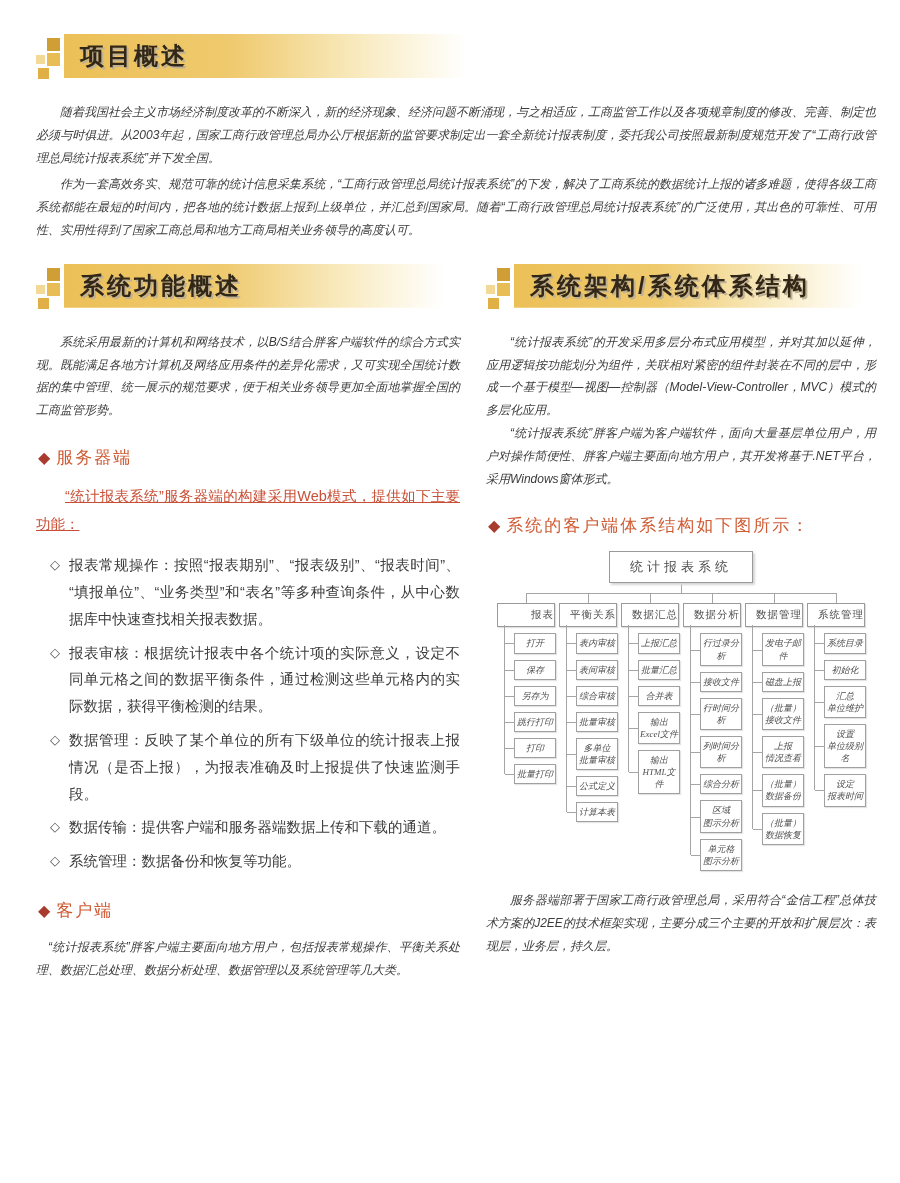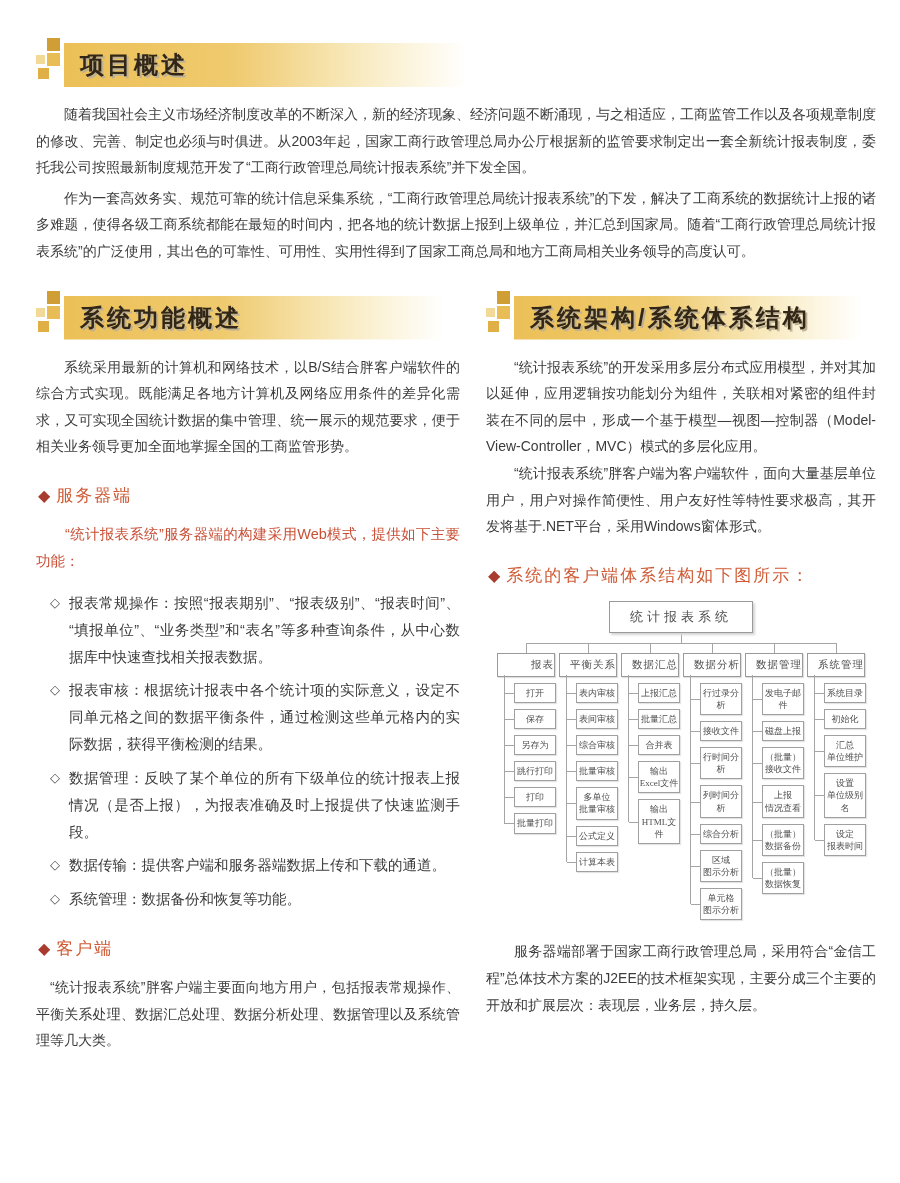--- a/index.html
+++ b/index.html
@@ -2,48 +2,48 @@
 <html lang="zh"><head>
 <meta charset="utf-8">
 <style>
   * { margin:0; padding:0; box-sizing:border-box; }
   html,body { background:#ffffff; }
   body { font-family:"Liberation Sans","DejaVu Sans",sans-serif; }
   .page { width:900px; height:1183px; background:#ffffff; overflow:hidden;
           padding:34px 24px 10px 36px; color:#3c3c3c; }
 
   
-  .banner { display:flex; align-items:flex-end; margin-bottom:14px; }
+  .banner { display:flex; align-items:flex-start; margin-bottom:14px; }
   .deco { flex:none; margin:3px 1px 0 0; }
   .banner-bg { height:44px; display:flex; align-items:center; padding:0 30px 0 16px;
                background:linear-gradient(90deg,#ecc057 0%,#efca6e 40%,#f9ecc4 72%,#ffffff 96%);
                clip-path:polygon(0 0,100% 0,calc(100% - 16px) 100%,0 100%); }
   .banner-title { font-size:24px; font-weight:bold; color:#322717; letter-spacing:3px;
                   text-shadow:2px 2px 0 #bfb194; white-space:nowrap; }
   .banner-wide .banner-bg { flex:1; }
   .banner-s1 .banner-bg { width:420px; }
 
   
-  .body-text { font-size:14px; line-height:1.9; text-align:justify; color:#3b3b3b; }
+  .body-text { font-size:12px; line-height:1.9; text-align:justify; color:#3b3b3b;font-style:italic; }
   .ind2 { text-indent:2em; }
   .ind1 { text-indent:1em; }
   .sec1 .body-text { margin-bottom:4px; }
   .sec1 { margin-bottom:22px; }
 
   
   .columns { display:flex; gap:26px; }
   .col-left  { flex:0 0 424px; }
   .col-right { flex:1; min-width:0; }
 
   
   .subhead { display:flex; align-items:center; margin:24px 0 14px 2px;
              font-size:17px; color:#cf5b35; letter-spacing:2px; }
   .subhead .dm { color:#a93a2e; font-size:16px; margin-right:4px; }
   .lead-red { font-size:14.5px; line-height:1.9; color:#c84f35; text-indent:2em;
-              text-align:justify; margin-bottom:14px; }
+              text-align:justify; margin-bottom:14px;text-decoration:underline; }
 
   
   .bullets { margin-left:14px; }
   .bullet { display:flex; margin-bottom:7px; }
   .bullet-glyph { flex:none; color:#4a4a4a; font-size:13px; line-height:2.05; margin-right:9px; }
   .bullet-text { font-size:14.5px; line-height:1.85; text-align:justify; color:#3b3b3b; }
 
   
   .org { width:372px; margin:6px auto 16px; font-family:"Liberation Serif","DejaVu Serif",serif; }
   .org, .org * { color:#4f4f4f; }
@@ -59,21 +59,21 @@
   .org-col:last-child::before  { right:50%; }
   .org-col::after { content:''; position:absolute; top:0; left:50%; height:10px; border-left:1px solid #a5a5a5; }
   .org-head { border:1px solid #9a9a9a; background:#fff; box-shadow:1px 1px 1px #e0e0e0;
               font-size:10.5px; text-align:right; padding:4px 0; margin:0 2px; letter-spacing:1px; }
   .org-kids { position:relative; margin-left:9px; padding-bottom:2px; }
   .org-kids::before { content:''; position:absolute; left:0; top:-2px; height:4px; width:1px; background:#a5a5a5; }
   .org-kid { position:relative; margin:6px 1px 0 10px; }
   .org-kid::before { content:''; position:absolute; left:-10px; bottom:50%; height:calc(50% + 8px); width:1px; background:#a5a5a5; }
   .org-kid:not(:last-child)::after { content:''; position:absolute; left:-10px; top:50%; height:calc(50% + 8px); width:1px; background:#a5a5a5; }
   .org-box { position:relative; border:1px solid #a0a0a0; background:#fff; box-shadow:1px 1px 1px #e4e4e4;
-             font-size:9px; line-height:1.35; text-align:center; padding:3px 0; white-space:pre-line; }
+             font-size:9px; line-height:1.35; text-align:center; padding:3px 0; white-space:pre-line;font-style:italic; }
   .org-box::before { content:''; position:absolute; left:-10px; top:50%; width:10px; height:1px; background:#a5a5a5; }
 
   .closing { margin-top:14px; }
 </style>
 </head>
 <body>
 
 <div class="page">
 
   <section class="sec1">
@@ -158,21 +158,21 @@
             <rect x="0" y="18" width="9" height="9" fill="#f2d998"></rect>
             <rect x="2" y="31" width="11" height="11" fill="#e0af45"></rect>
           </svg>
         </span>
         <div class="banner-bg">
           <h2 class="banner-title">系统架构/系统体系结构</h2>
         </div>
       </div>
 
       <p class="body-text ind2">“统计报表系统”的开发采用多层分布式应用模型，并对其加以延伸，应用逻辑按功能划分为组件，关联相对紧密的组件封装在不同的层中，形成一个基于模型—视图—控制器（Model-View-Controller，MVC）模式的多层化应用。</p>
-      <p class="body-text ind2">“统计报表系统”胖客户端为客户端软件，面向大量基层单位用户，用户对操作简便性、用户友好性等特性要求极高，其开发将基于.NET平台，采用Windows窗体形式。</p>
+      <p class="body-text ind2">“统计报表系统”胖客户端为客户端软件，面向大量基层单位用户，用户对操作简便性、胖客户端主要面向地方用户，其开发将基于.NET平台，采用Windows窗体形式。</p>
 
       <div class="subhead">
         <span class="dm">◆</span>
         <span>系统的客户端体系结构如下图所示：</span>
       </div>
 
       <div class="org">
           <div class="org-root-wrap"><div class="org-root">统计报表系统</div></div>
           <div class="org-stem"></div>
           <div class="org-cols">

